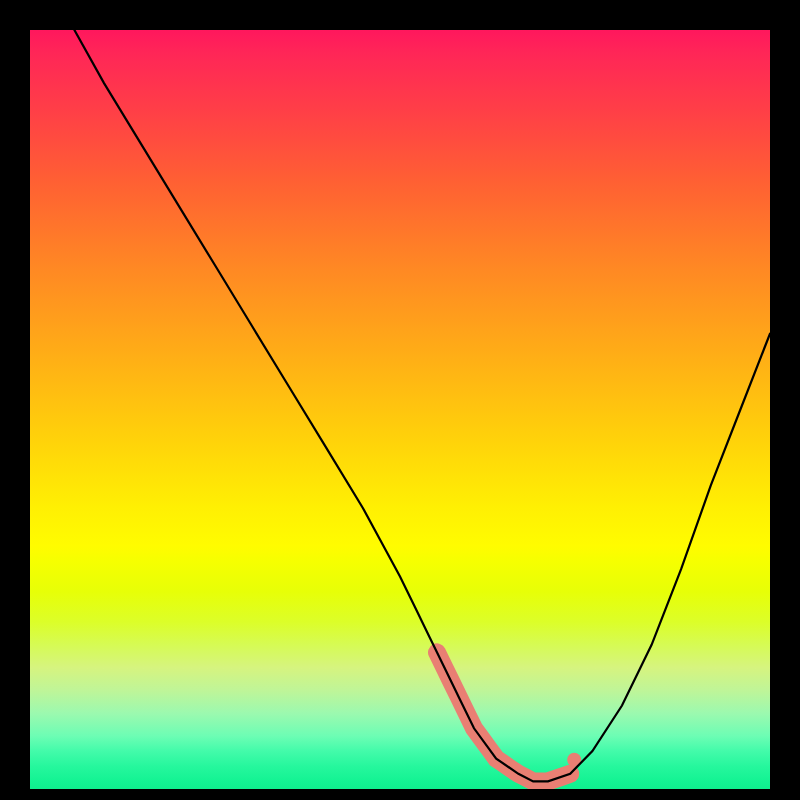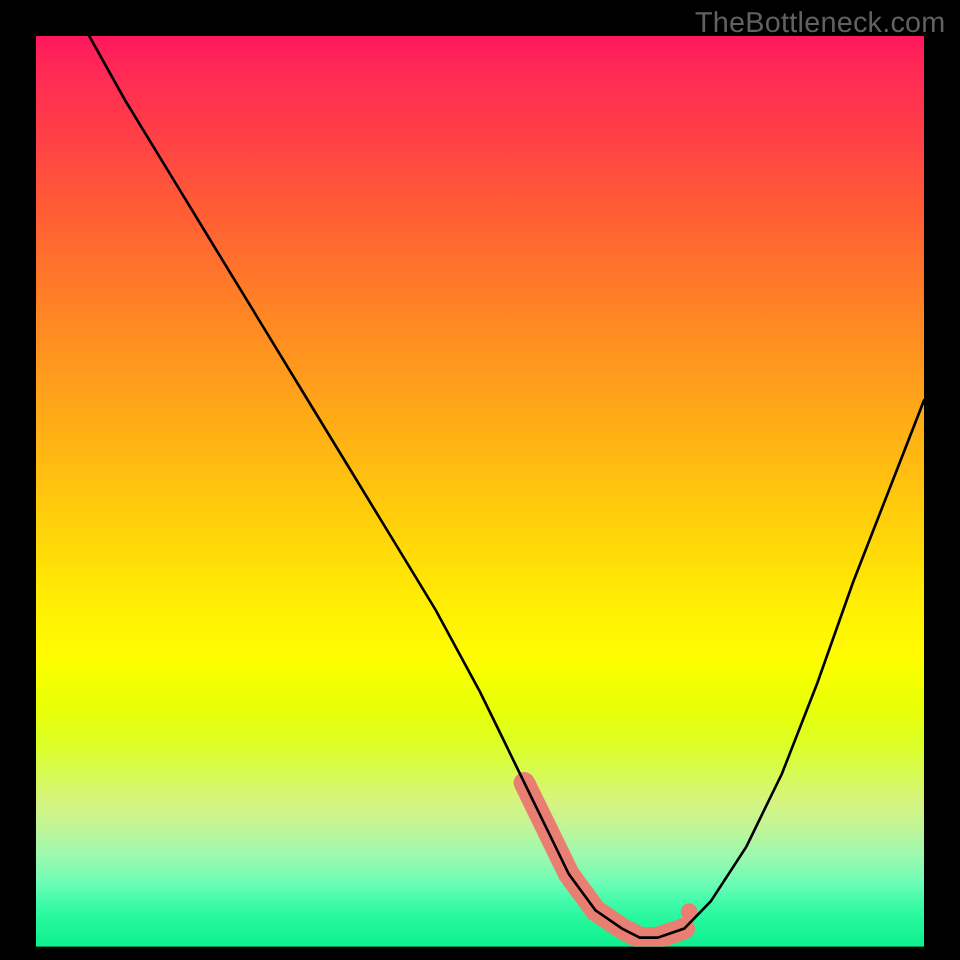--- a/index.html
+++ b/index.html
@@ -88,21 +88,20 @@
     stroke-linecap: round;
   }
   .band-end {
     fill: #e97f73;
   }
 </style>
 </head>
 <body>
 
 <div class="frame">
-  <div class="watermark">TheBottleneck.com</div>
 
   <div class="plot-area">
     <div class="gradient-bg"></div>
 
     <svg class="overlay" viewBox="0 0 740 759" preserveAspectRatio="none">
 
       <g>
           <path class="band" d="M407.0 622.4 L414.4 637.6 L421.8 652.7 L429.2 667.9 L436.6 683.1 L444.0 698.3 L451.4 708.4 L458.8 718.5 L466.2 728.6 L473.6 733.7 L481.0 738.8 L488.4 743.8 L495.8 747.6 L503.2 751.4 L510.6 751.4 L518.0 751.4 L525.4 748.9 L532.8 746.4 L540.2 743.8"></path>
           <circle class="band-end" cx="544.2" cy="729.8" r="7"></circle>
         </g>

